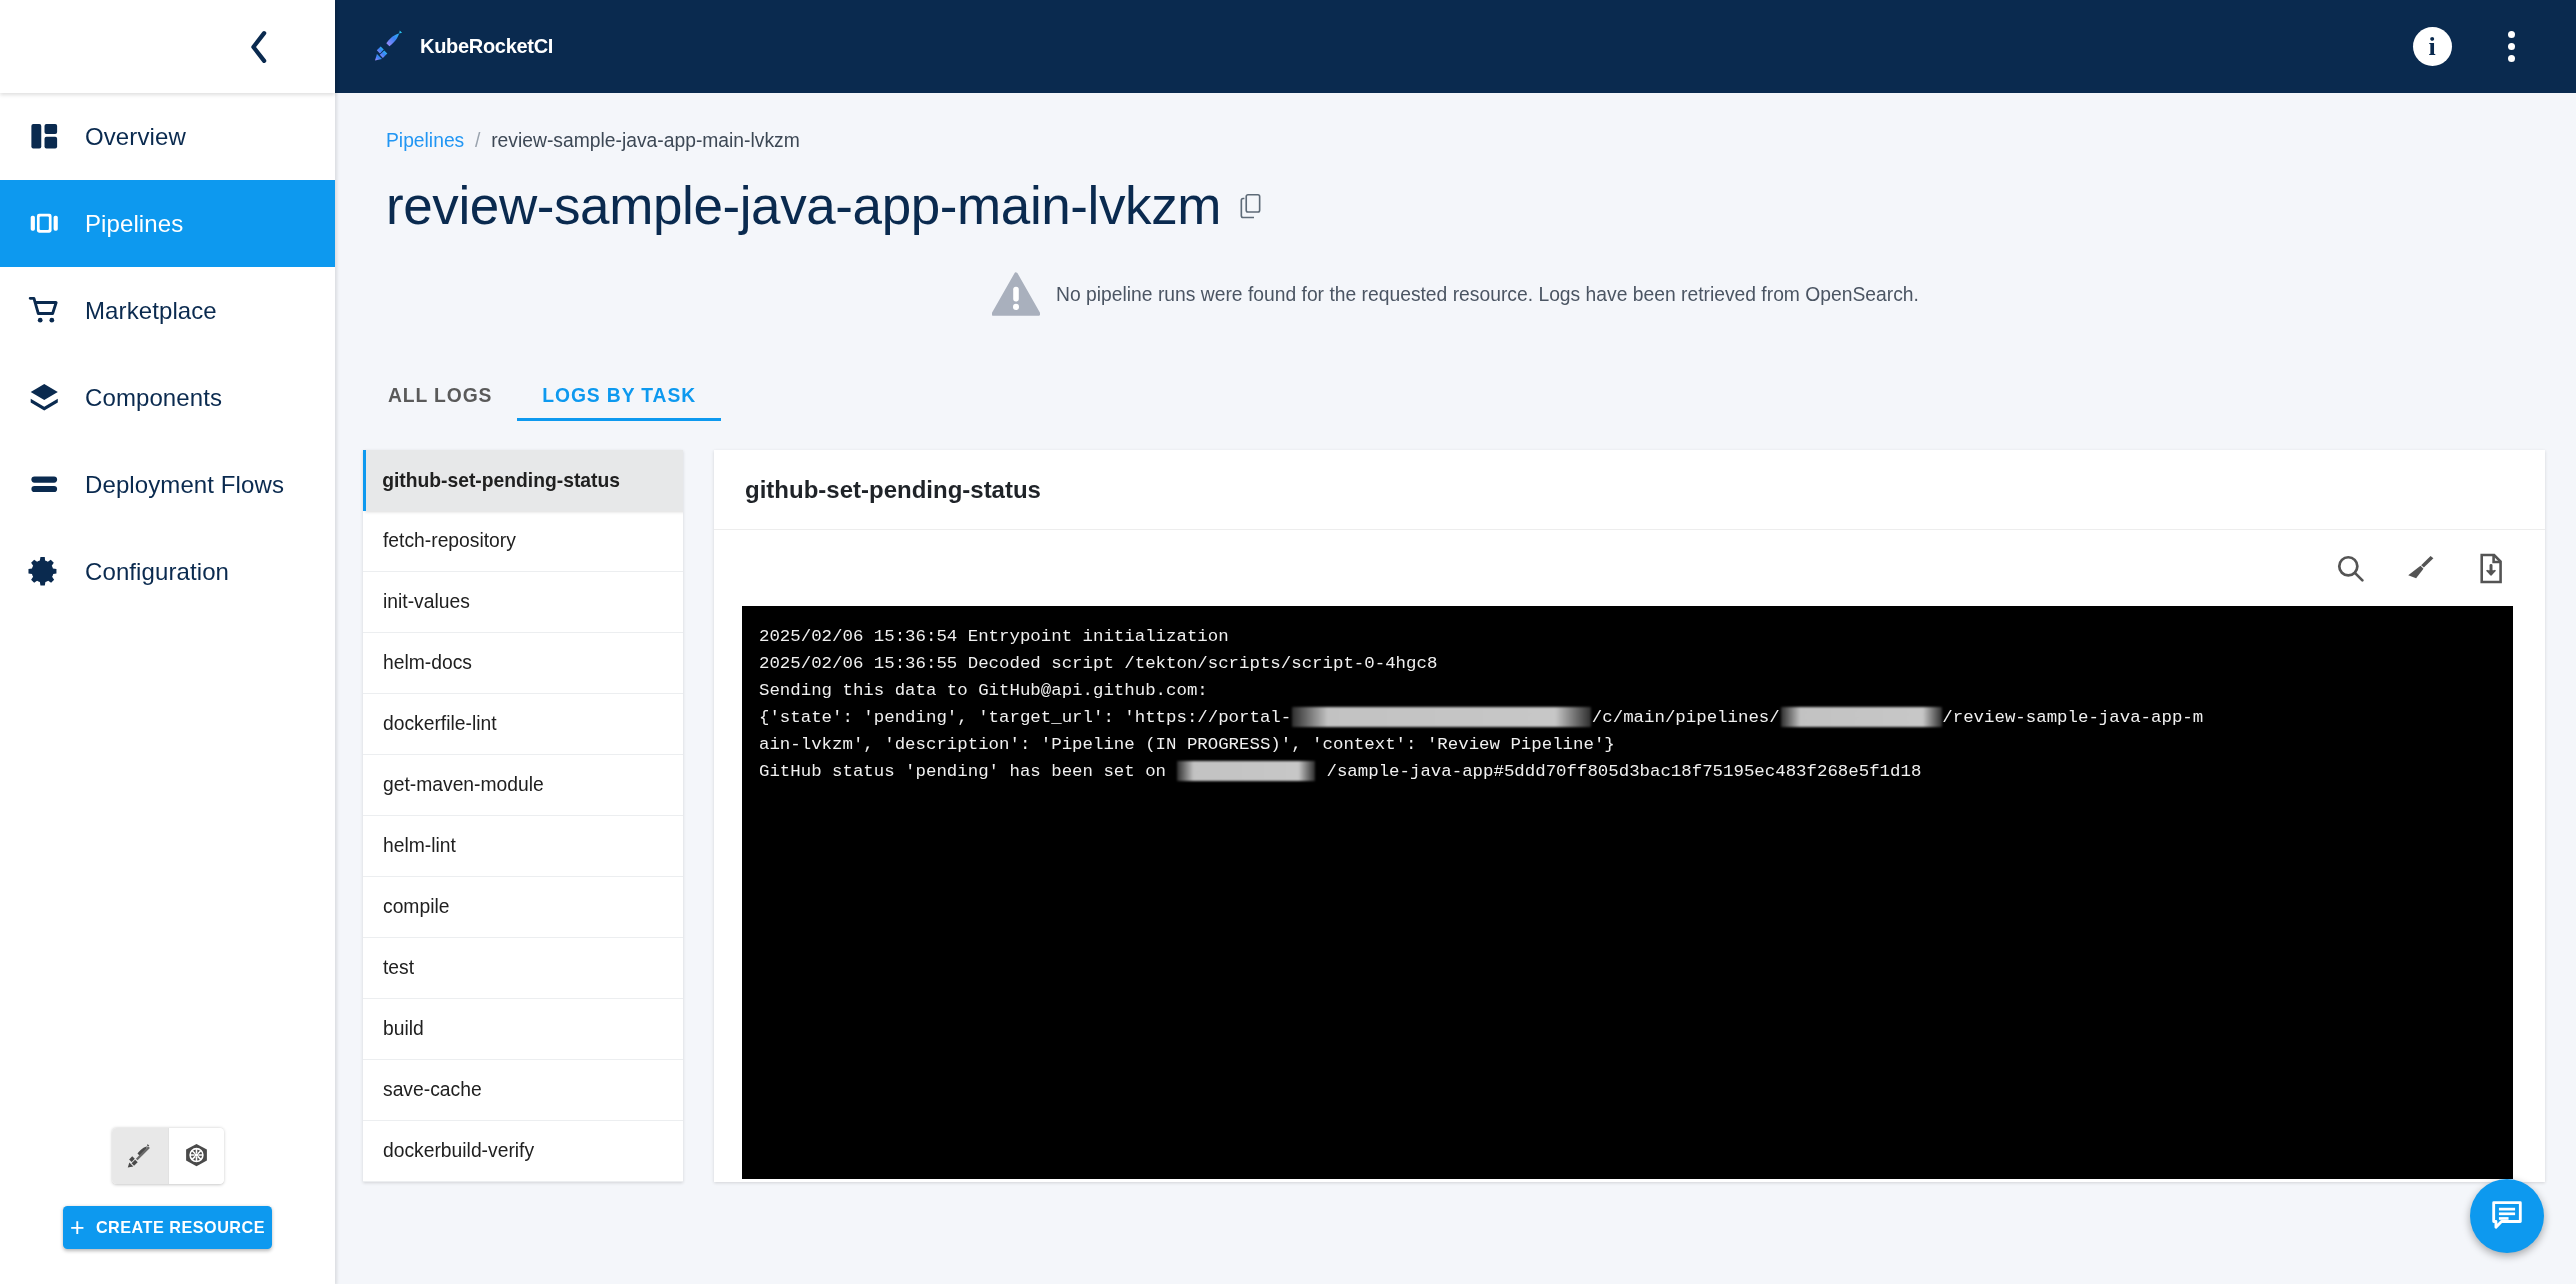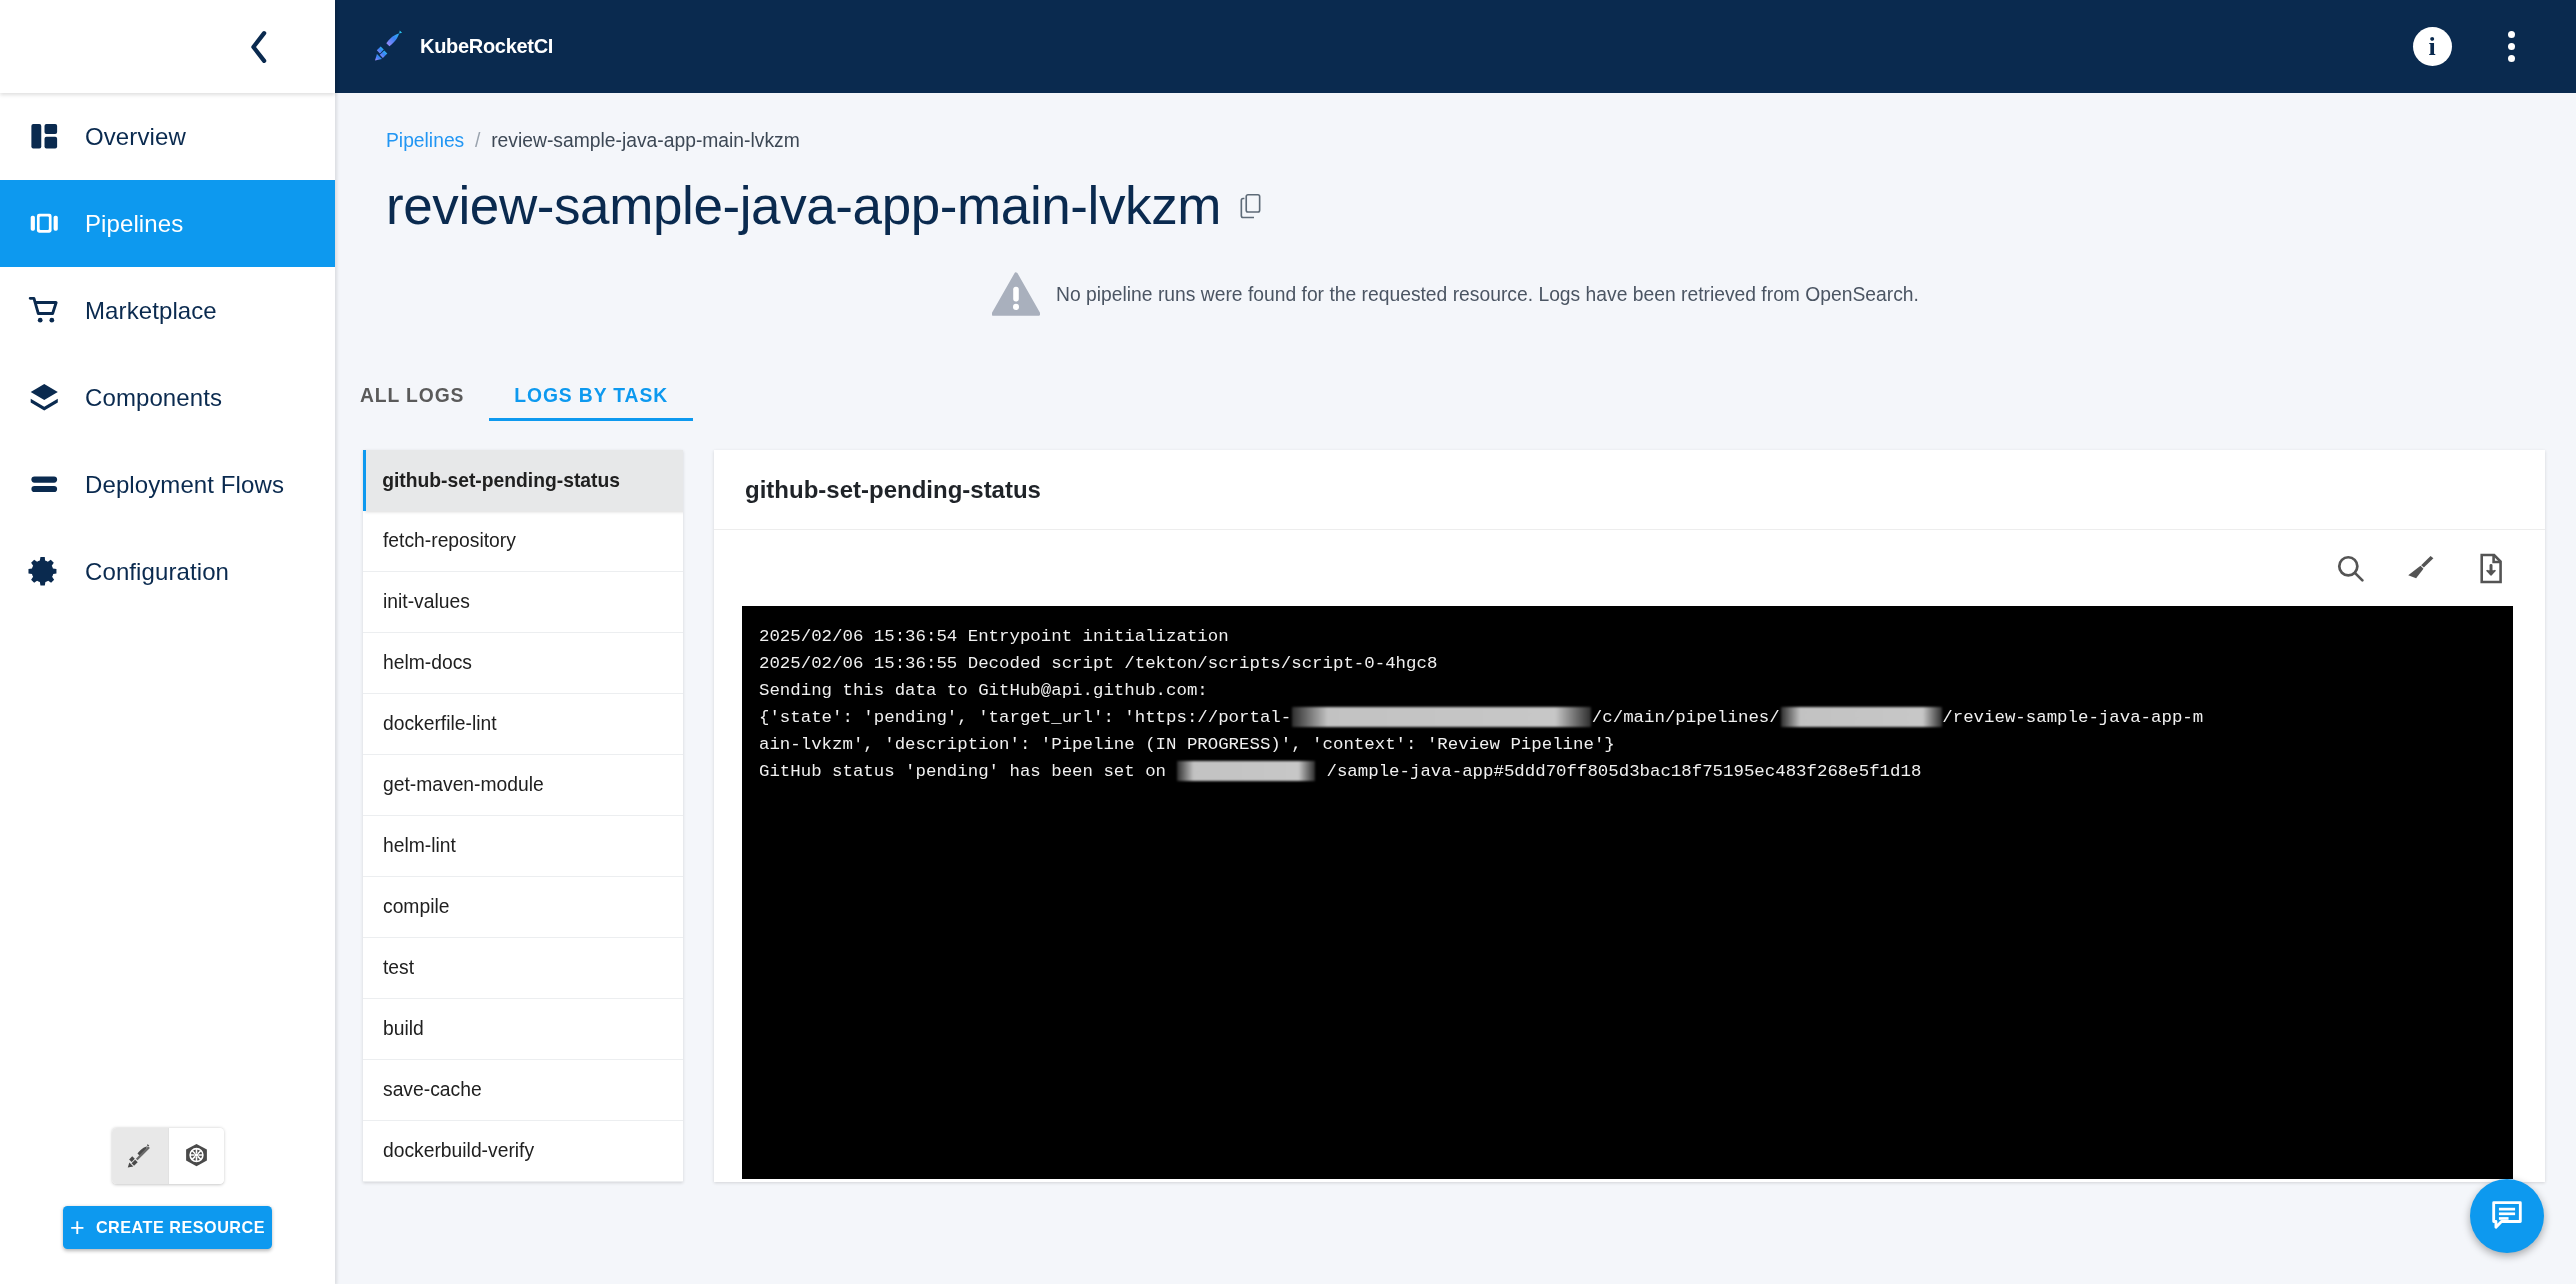--- a/index.html
+++ b/index.html
@@ -129,21 +129,21 @@
   #copy-btn { background:none;border:none;cursor:pointer;display:flex;align-items:center; }
 
   #notice {
     display: flex; align-items: center; justify-content: center; gap: 16px;
     margin-top: 36px;
   }
   #notice-text { font-size: 19.3px; color: #4b5563; }
 
   #tabs {
     display: flex; align-items: flex-end; gap: 0;
-    margin: 56px 0 0 0; 
+    margin: 56px 0 0 0; padding-left: 28px;
   }
   .tab {
     padding: 0 25px; height: 48px; display:flex; align-items:center;
     font-size: 19.3px; font-weight: bold; letter-spacing: 0.9px;
     color: #5a5a5a; cursor: pointer; background: none; border: none;
     border-bottom: 3.9px solid transparent;
     font-family: "Liberation Sans", sans-serif;
   }
   .tab.active { color: #0d99ef; border-bottom-color: #0d99ef; }
 

